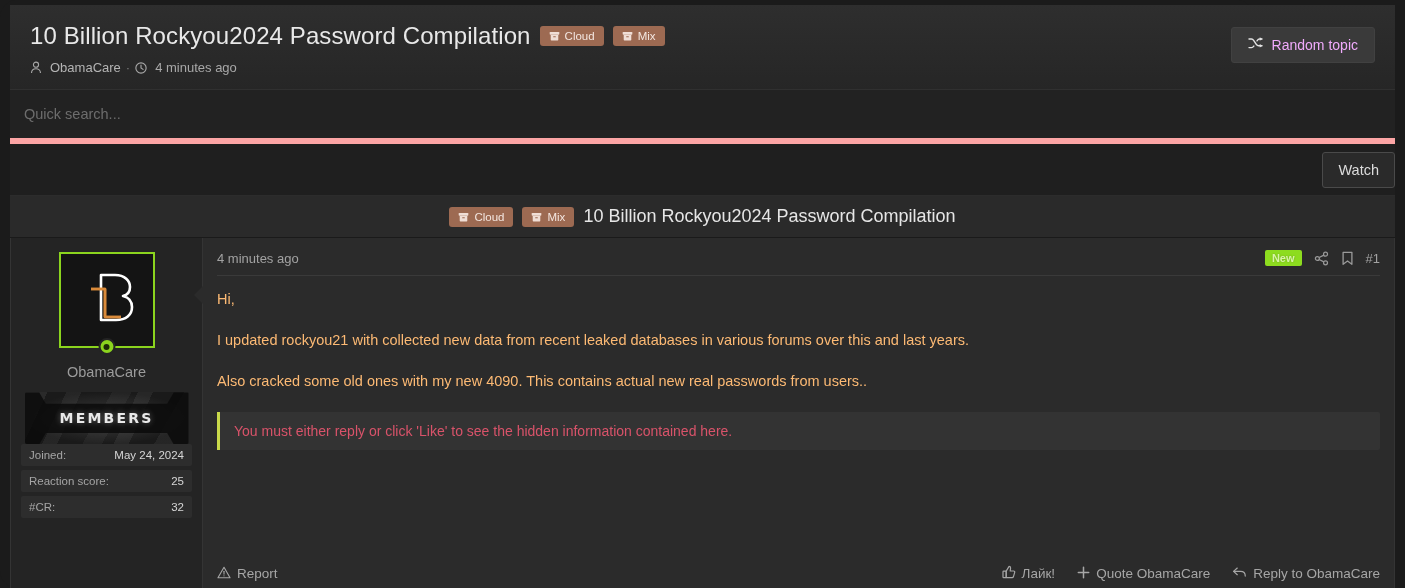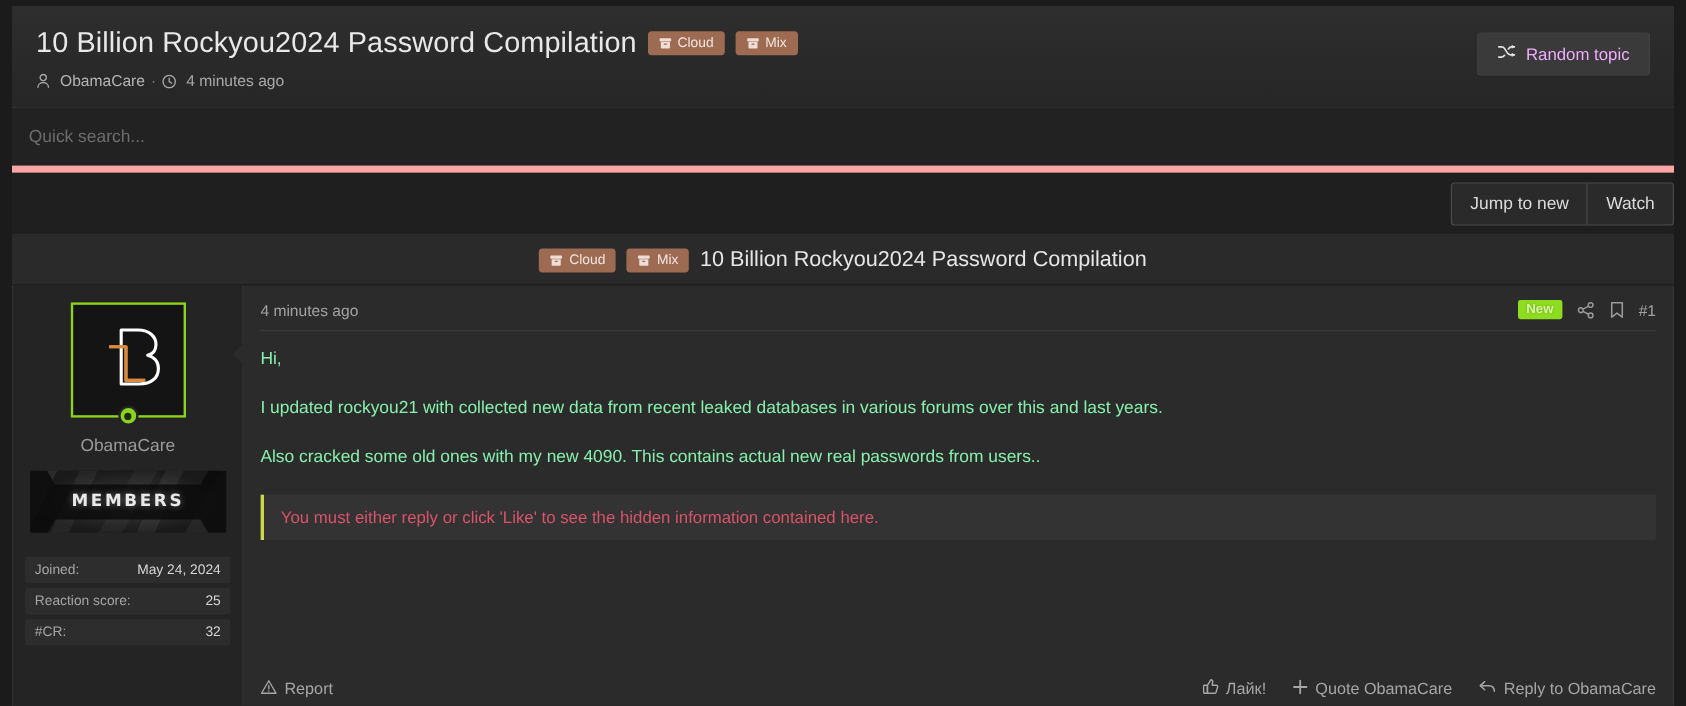--- a/index.html
+++ b/index.html
@@ -224,21 +224,21 @@
   }
   .sig-text {
     position: relative; z-index: 3;
     color: #e9e9e9;
     font-size: 14px;
     font-weight: bold;
     letter-spacing: 2.2px;
     font-family: "DejaVu Sans", sans-serif;
     text-shadow: 0 0 6px rgba(255,255,255,.35);
   }
-  .stats { margin-top: 20px; }
+  .stats { margin-top: 0; }
   .stat-row {
     display: flex; justify-content: space-between; align-items: center;
     background: #2d2d2d;
     font-size: 11.5px;
     color: #a5a5a5;
     padding: 5px 8px;
     border-radius: 2px;
     margin-bottom: 4px;
   }
   .stat-row .v { color: #d6d6d6; }
@@ -264,21 +264,21 @@
     padding: 2px 7px;
     border-radius: 2px;
     text-shadow: 0 0 2px rgba(0,0,0,.25);
   }
   .hicon { color: #9a9a9a; display:inline-flex; cursor: pointer; }
   .post-num { font-size: 13px; color: #a2a2a2; cursor: pointer; }
 
   .post-body { padding: 14px 0 0 0; flex: 1 1 auto; }
   .post-body p {
     font-size: 14.5px;
-    color: #86efac;
+    color: #fdba74;
     line-height: 1.35;
     margin-bottom: 21px;
   }
   .hidden-note {
     background: #333333;
     border-left: 3px solid #c9d94a;
     color: #d9536a;
     font-size: 14px;
     padding: 11px 14px;
     margin: 0 0 34px 0;
@@ -361,21 +361,20 @@
         <span>Random topic</span>
       </div>
     </div>
 
     <div class="quick-search">
       <input class="qs-input" type="text" placeholder="Quick search..." style="">
     </div>
 
     <div class="action-bar">
       <div class="btn-group">
-        <div>Jump to new</div>
         <div>Watch</div>
       </div>
     </div>
 
     <div class="thread-bar">
       <span class="tag">
         <span class="ic">
           <svg width="11" height="10" viewBox="0 0 16 14" fill="none">
             <rect x="1" y="1" width="14" height="4" rx="1" fill="#f0ded6"></rect>
             <path d="M2.5 5.5h11v7a1 1 0 0 1-1 1h-9a1 1 0 0 1-1-1z" fill="#f0ded6"></path>

